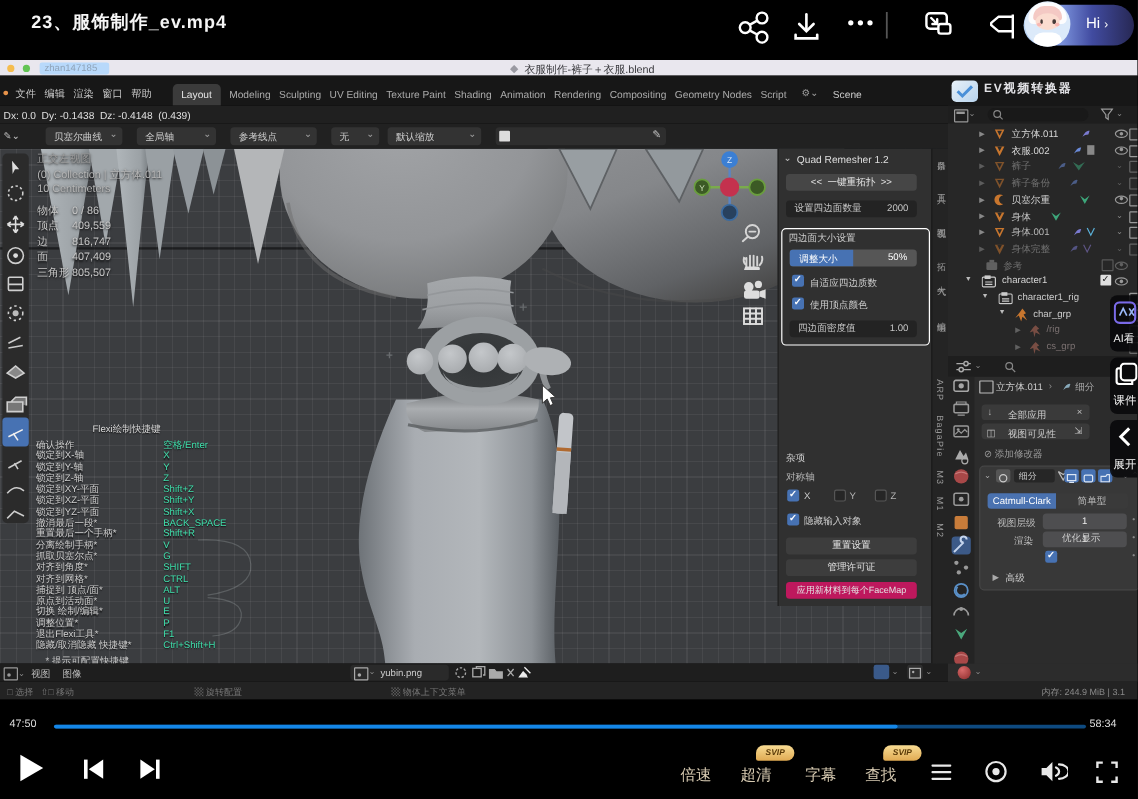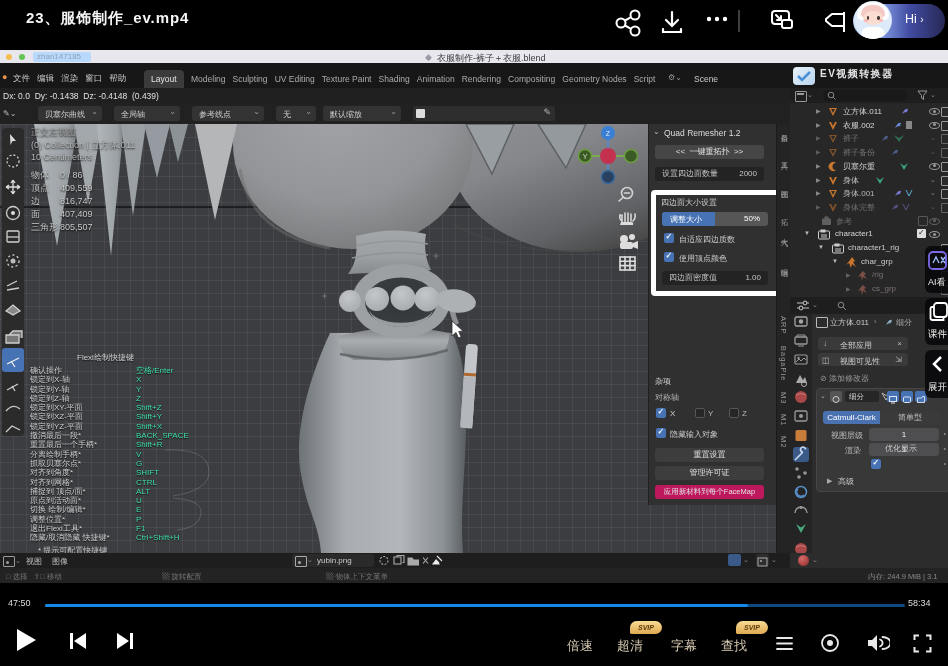--- a/index.html
+++ b/index.html
@@ -8,21 +8,21 @@
 .t{position:absolute;white-space:nowrap;}
 .tool-dd{top:3px;height:15px;background:#333;border-radius:3px;}
 .tool-dd span{position:absolute;left:7px;top:3px;font-size:8px;color:#cfcfcf;}
 .tool-dd i{position:absolute;right:4px;top:1px;font-style:normal;font-size:8px;color:#999;}
 .cb{position:absolute;width:10px;height:10px;border-radius:2px;}
 .cb.on{background:#4772b3;}
 .cb.on:after{content:"✓";position:absolute;left:1.5px;top:-1px;font-size:8px;color:#fff;font-weight:bold;}
 .cb.off{background:#262626;border:1px solid #565656;width:8px;height:8px;}
 .nbtn{position:absolute;left:6px;width:109px;height:14px;background:#464646;border-radius:3px;text-align:center;font-size:8px;color:#e2e2e2;line-height:14px;}
 .nfld{position:absolute;left:6px;width:109px;height:14px;background:#232323;border-radius:3px;font-size:8px;color:#c5c5c5;line-height:14px;}
-.sect{position:absolute;left:2px;width:122px;border:5px solid #ffffff;border-radius:4px;}
+.sect{position:absolute;left:2px;width:122px;border:1px solid #ffffff;border-radius:4px;}
 .vtab{left:2px;writing-mode:vertical-rl;font-size:7.5px;color:#9a9a9a;letter-spacing:1px;}
 .orow{position:absolute;left:0;width:158px;height:13.7px;font-size:8px;}
 .orow .ar{position:absolute;font-size:6px;color:#888;top:3px;}
 .orow .lb{position:absolute;top:2px;}
 .tri{width:0;height:0;border-left:4.5px solid transparent;border-right:4.5px solid transparent;border-top:8px solid #c8762e;position:absolute;}
 .tri:after{content:"";position:absolute;left:-2.5px;top:-7.5px;width:0;height:0;border-left:2.5px solid transparent;border-right:2.5px solid transparent;border-top:4.5px solid #2a2a2a;}
 .eye{position:absolute;width:9px;height:5px;border:1px solid #999;border-radius:50%;top:4px;}
 .eye:after{content:"";position:absolute;left:2.5px;top:0.5px;width:3px;height:3px;border-radius:50%;background:#999;}
 .chev{position:absolute;font-size:7px;color:#888;top:3px;}
 </style>

